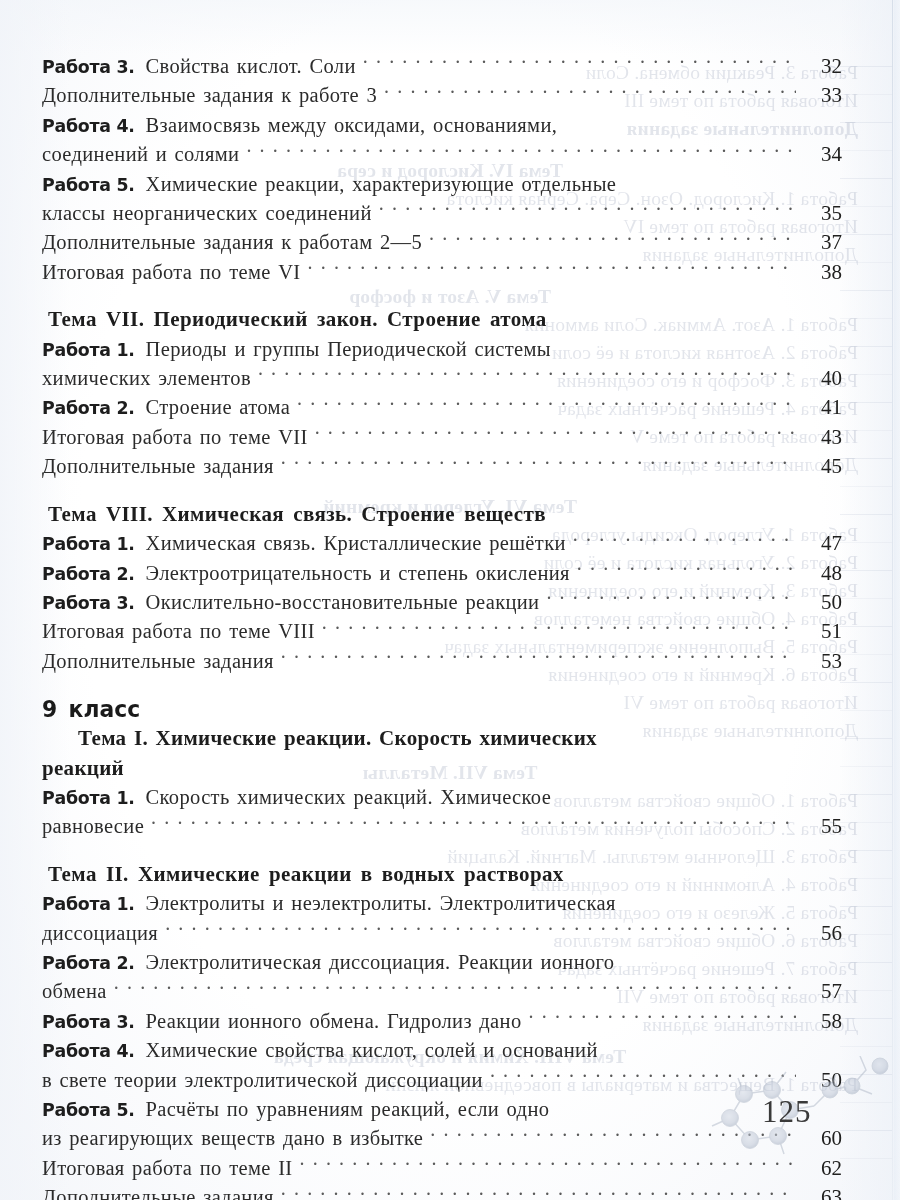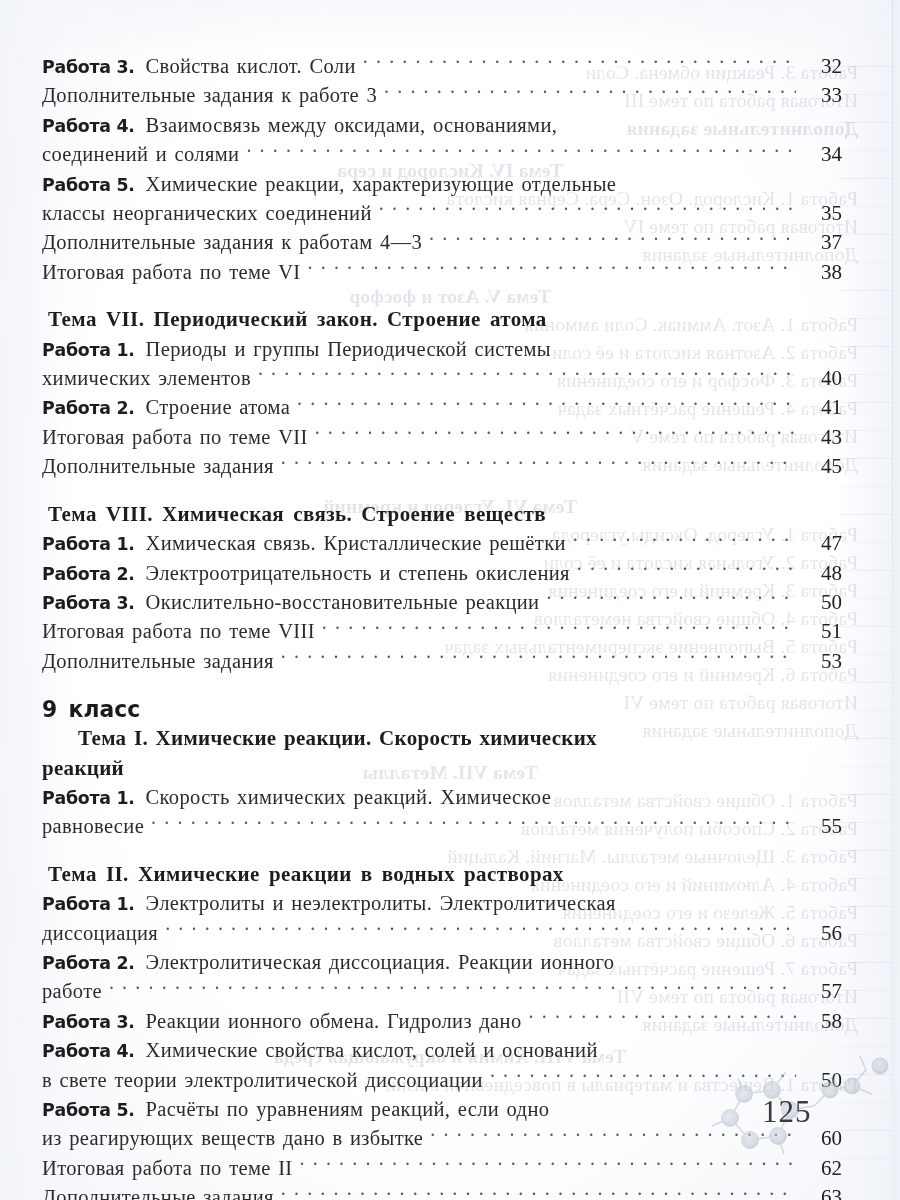--- a/index.html
+++ b/index.html
@@ -322,21 +322,21 @@
         <span class="txt"><span class="lab">Работа 5.</span><span class="after-lab">Химические реакции, характеризующие отдельные</span></span>
         <span class="dots" style="visibility: hidden;"></span>
         <span class="pg"></span>
       </div>
       <div class="row cont">
         <span class="txt"><span class="plain">классы неорганических соединений</span></span>
         <span class="dots"></span>
         <span class="pg">35</span>
       </div>
       <div class="row">
-        <span class="txt"><span class="plain">Дополнительные задания к работам 4—3</span></span>
+        <span class="txt"><span class="plain">Дополнительные задания к работам 2—5</span></span>
         <span class="dots"></span>
         <span class="pg">37</span>
       </div>
       <div class="row">
         <span class="txt"><span class="plain">Итоговая работа по теме VI</span></span>
         <span class="dots"></span>
         <span class="pg">38</span>
       </div>
       <div class="gap"></div>
       <div class="theme">Тема VII. Периодический закон. Строение атома</div>
@@ -417,21 +417,21 @@
         <span class="txt"><span class="plain">диссоциация</span></span>
         <span class="dots"></span>
         <span class="pg">56</span>
       </div>
       <div class="row">
         <span class="txt"><span class="lab">Работа 2.</span><span class="after-lab">Электролитическая диссоциация. Реакции ионного</span></span>
         <span class="dots" style="visibility: hidden;"></span>
         <span class="pg"></span>
       </div>
       <div class="row cont">
-        <span class="txt"><span class="plain">работе</span></span>
+        <span class="txt"><span class="plain">обмена</span></span>
         <span class="dots"></span>
         <span class="pg">57</span>
       </div>
       <div class="row">
         <span class="txt"><span class="lab">Работа 3.</span><span class="after-lab">Реакции ионного обмена. Гидролиз дано</span></span>
         <span class="dots"></span>
         <span class="pg">58</span>
       </div>
       <div class="row">
         <span class="txt"><span class="lab">Работа 4.</span><span class="after-lab">Химические свойства кислот, солей и оснований</span></span>

